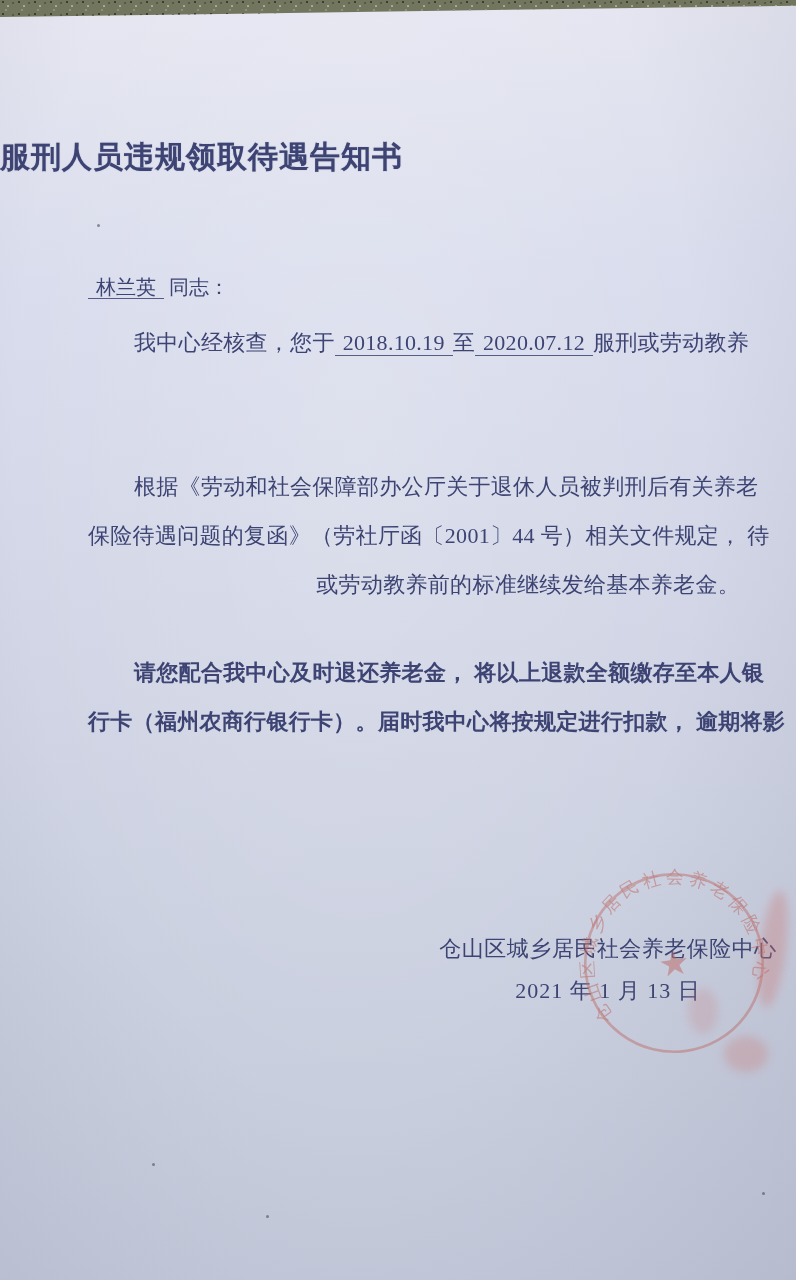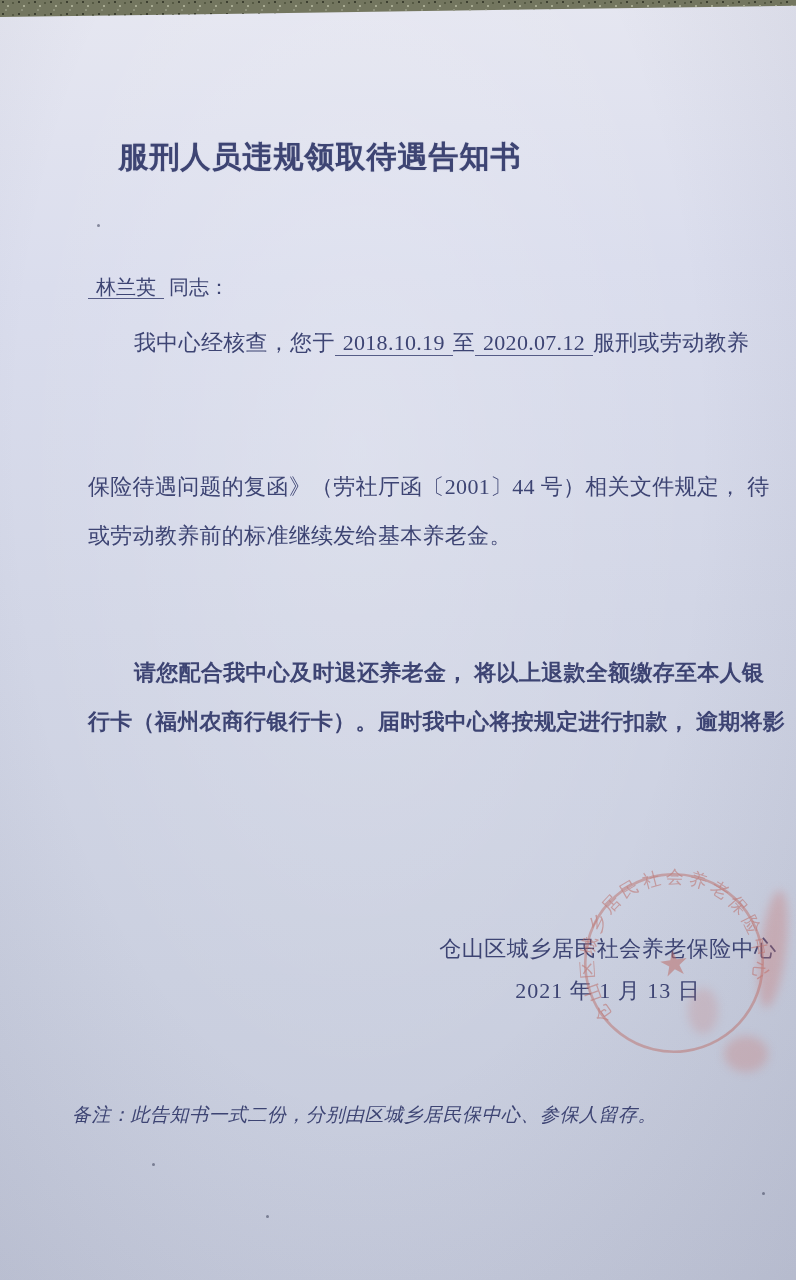--- a/index.html
+++ b/index.html
@@ -14,25 +14,25 @@
     background-color:#73765f;
     background-image:
       radial-gradient(circle at 3px 2px, #3c3f30 1.2px, transparent 1.3px),
       radial-gradient(circle at 8px 6px, #a8ab93 1px, transparent 1.2px),
       radial-gradient(circle at 13px 3px, #565a44 1.1px, transparent 1.3px),
       radial-gradient(circle at 6px 10px, #8d907a 1px, transparent 1.1px);
     background-size:16px 12px;
     clip-path:polygon(0 0,100% 0,100% 34%,0 100%);}
   .ink{color:#3d4473;}
   .title{
-    position:absolute;top:137px;left:0;width:640px;text-align:center;
+    position:absolute;top:137px;left:0;width:640px;text-align:left;
     font-size:30px;font-weight:bold;letter-spacing:1px;
     text-shadow:0 0 1px rgba(61,68,115,.45);}
   .salutation{position:absolute;top:274px;left:88px;font-size:20px;}
-  .para{position:absolute;left:88px;width:652px;font-size:22px;}
+  .para{position:absolute;left:88px;width:652px;font-size:22px;text-align:right;}
   .line{height:49px;line-height:49px;white-space:nowrap;letter-spacing:.3px;}
   .indent{padding-left:46px;}
   .fill{border-bottom:1.6px solid rgba(61,68,115,.85);padding:0 8px;}
   .fill.wide{padding:0 15px;}
   .p1{top:318px;}
   .p2{top:462px;}
   .p3{top:648px;font-weight:bold;}
   .sig{position:absolute;top:928px;right:8px;width:360px;text-align:center;font-size:22px;}
   .sig .org{height:42px;line-height:42px;white-space:nowrap;letter-spacing:.5px;}
   .sig .date{height:42px;line-height:42px;letter-spacing:1px;text-align:center;}
@@ -58,20 +58,21 @@
     <span class="fill">林兰英</span><span> 同志：</span>
   </div>
 
   <div class="para p1 ink">
     <div class="line indent">
       <span>我中心经核查，您于</span><span class="fill">2018.10.19</span><span>至</span><span class="fill">2020.07.12</span><span>服刑或劳动教养</span>
     </div>
   </div>
 
   <div class="para p2 ink">
+    <div class="line indent">根据《劳动和社会保障部办公厅关于退休人员被判刑后有关养老</div>
     <div class="line">保险待遇问题的复函》（劳社厅函〔2001〕44 号）相关文件规定， 待</div>
     <div class="line">或劳动教养前的标准继续发给基本养老金。</div>
   </div>
 
   <div class="para p3 ink">
     <div class="line indent">请您配合我中心及时退还养老金， 将以上退款全额缴存至本人银</div>
     <div class="line">行卡（福州农商行银行卡）。届时我中心将按规定进行扣款， 逾期将影</div>
   </div>
 
   <div class="sig ink">
@@ -89,22 +90,19 @@
         <textPath href="#sealArc" startOffset="2" textLength="322" lengthAdjust="spacing">仓山区城乡居民社会养老保险中心</textPath>
       </text>
       <text x="100" y="112" text-anchor="middle" font-size="34">★</text>
     </g>
   </svg>
 
   <div class="smudge smudge1"></div>
   <div class="smudge smudge2"></div>
   <div class="smudge smudge3"></div>
 
-  <div class="note ink">
-    <span>备注：</span><span>此告知书一式二份，分别由区城乡居民保中心、参保人留存。</span>
-  </div>
 
   <div class="speck" style="left:97px;top:224px;"></div>
   <div class="speck" style="left:152px;top:1163px;"></div>
   <div class="speck" style="left:266px;top:1215px;"></div>
   <div class="speck" style="left:762px;top:1192px;"></div>
 
 </div>
 
 </body></html>

